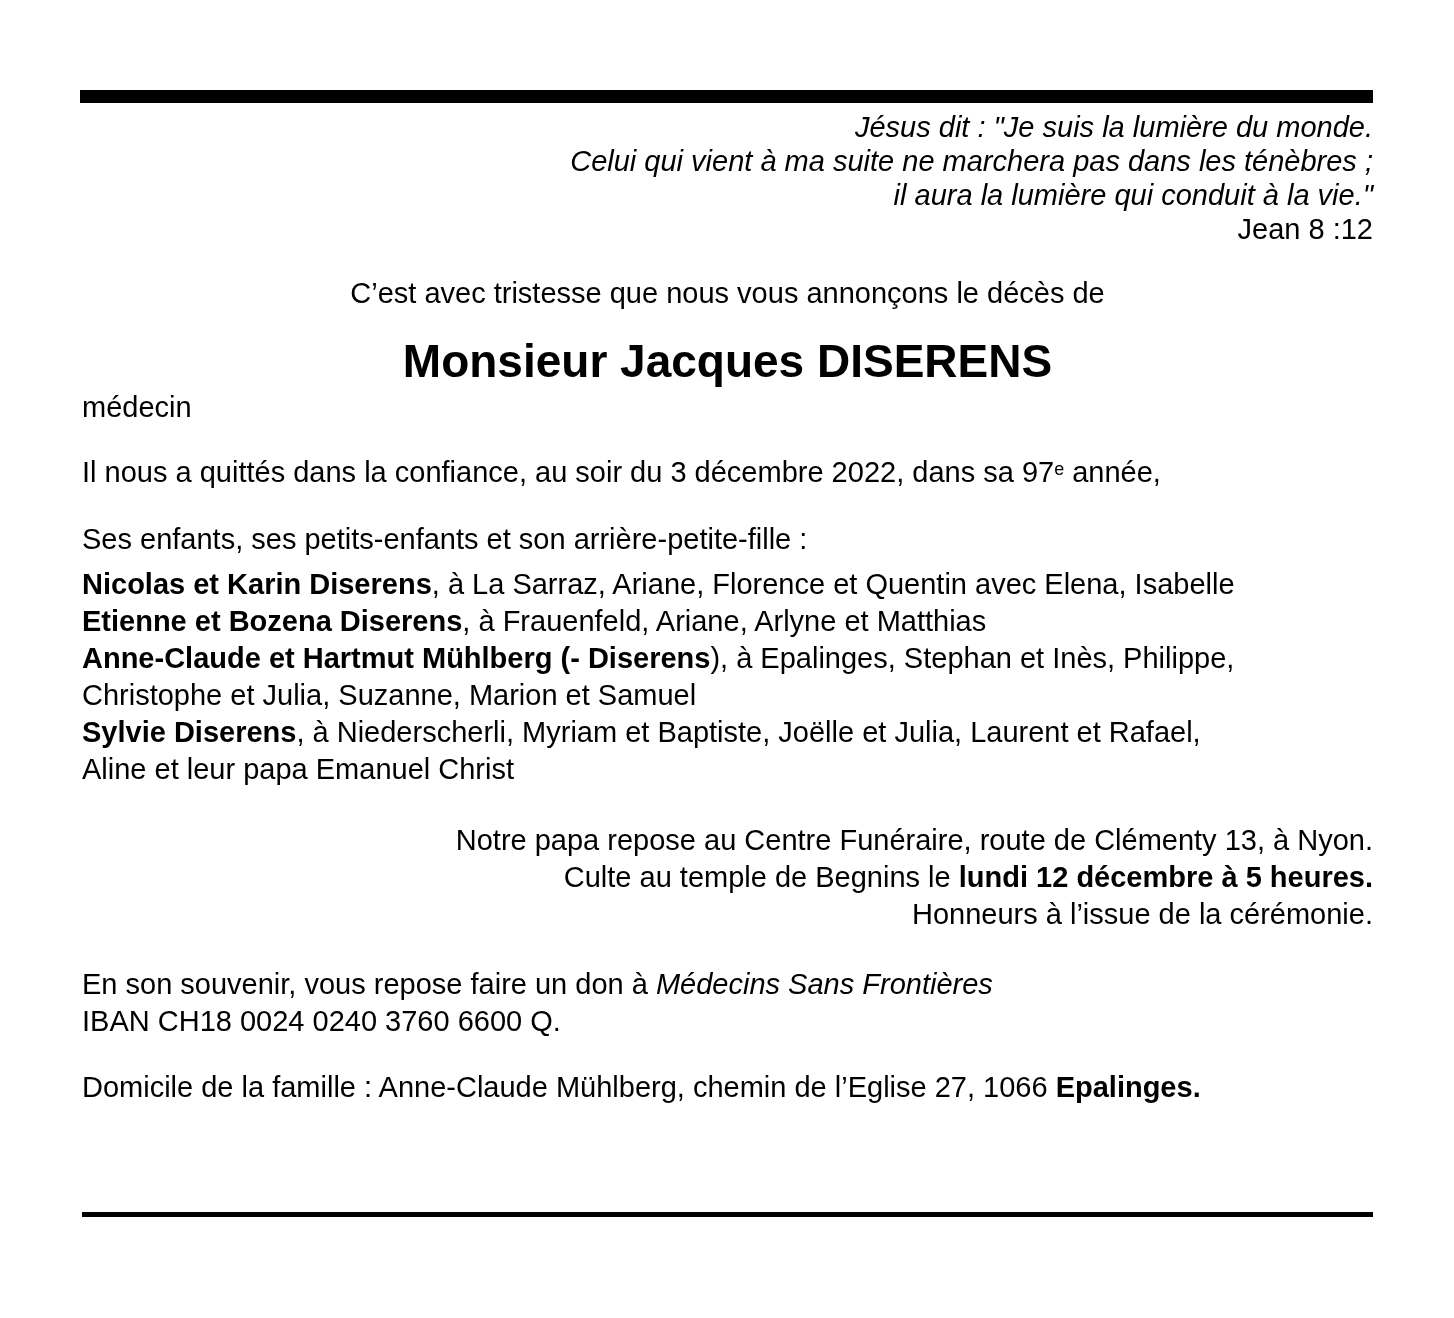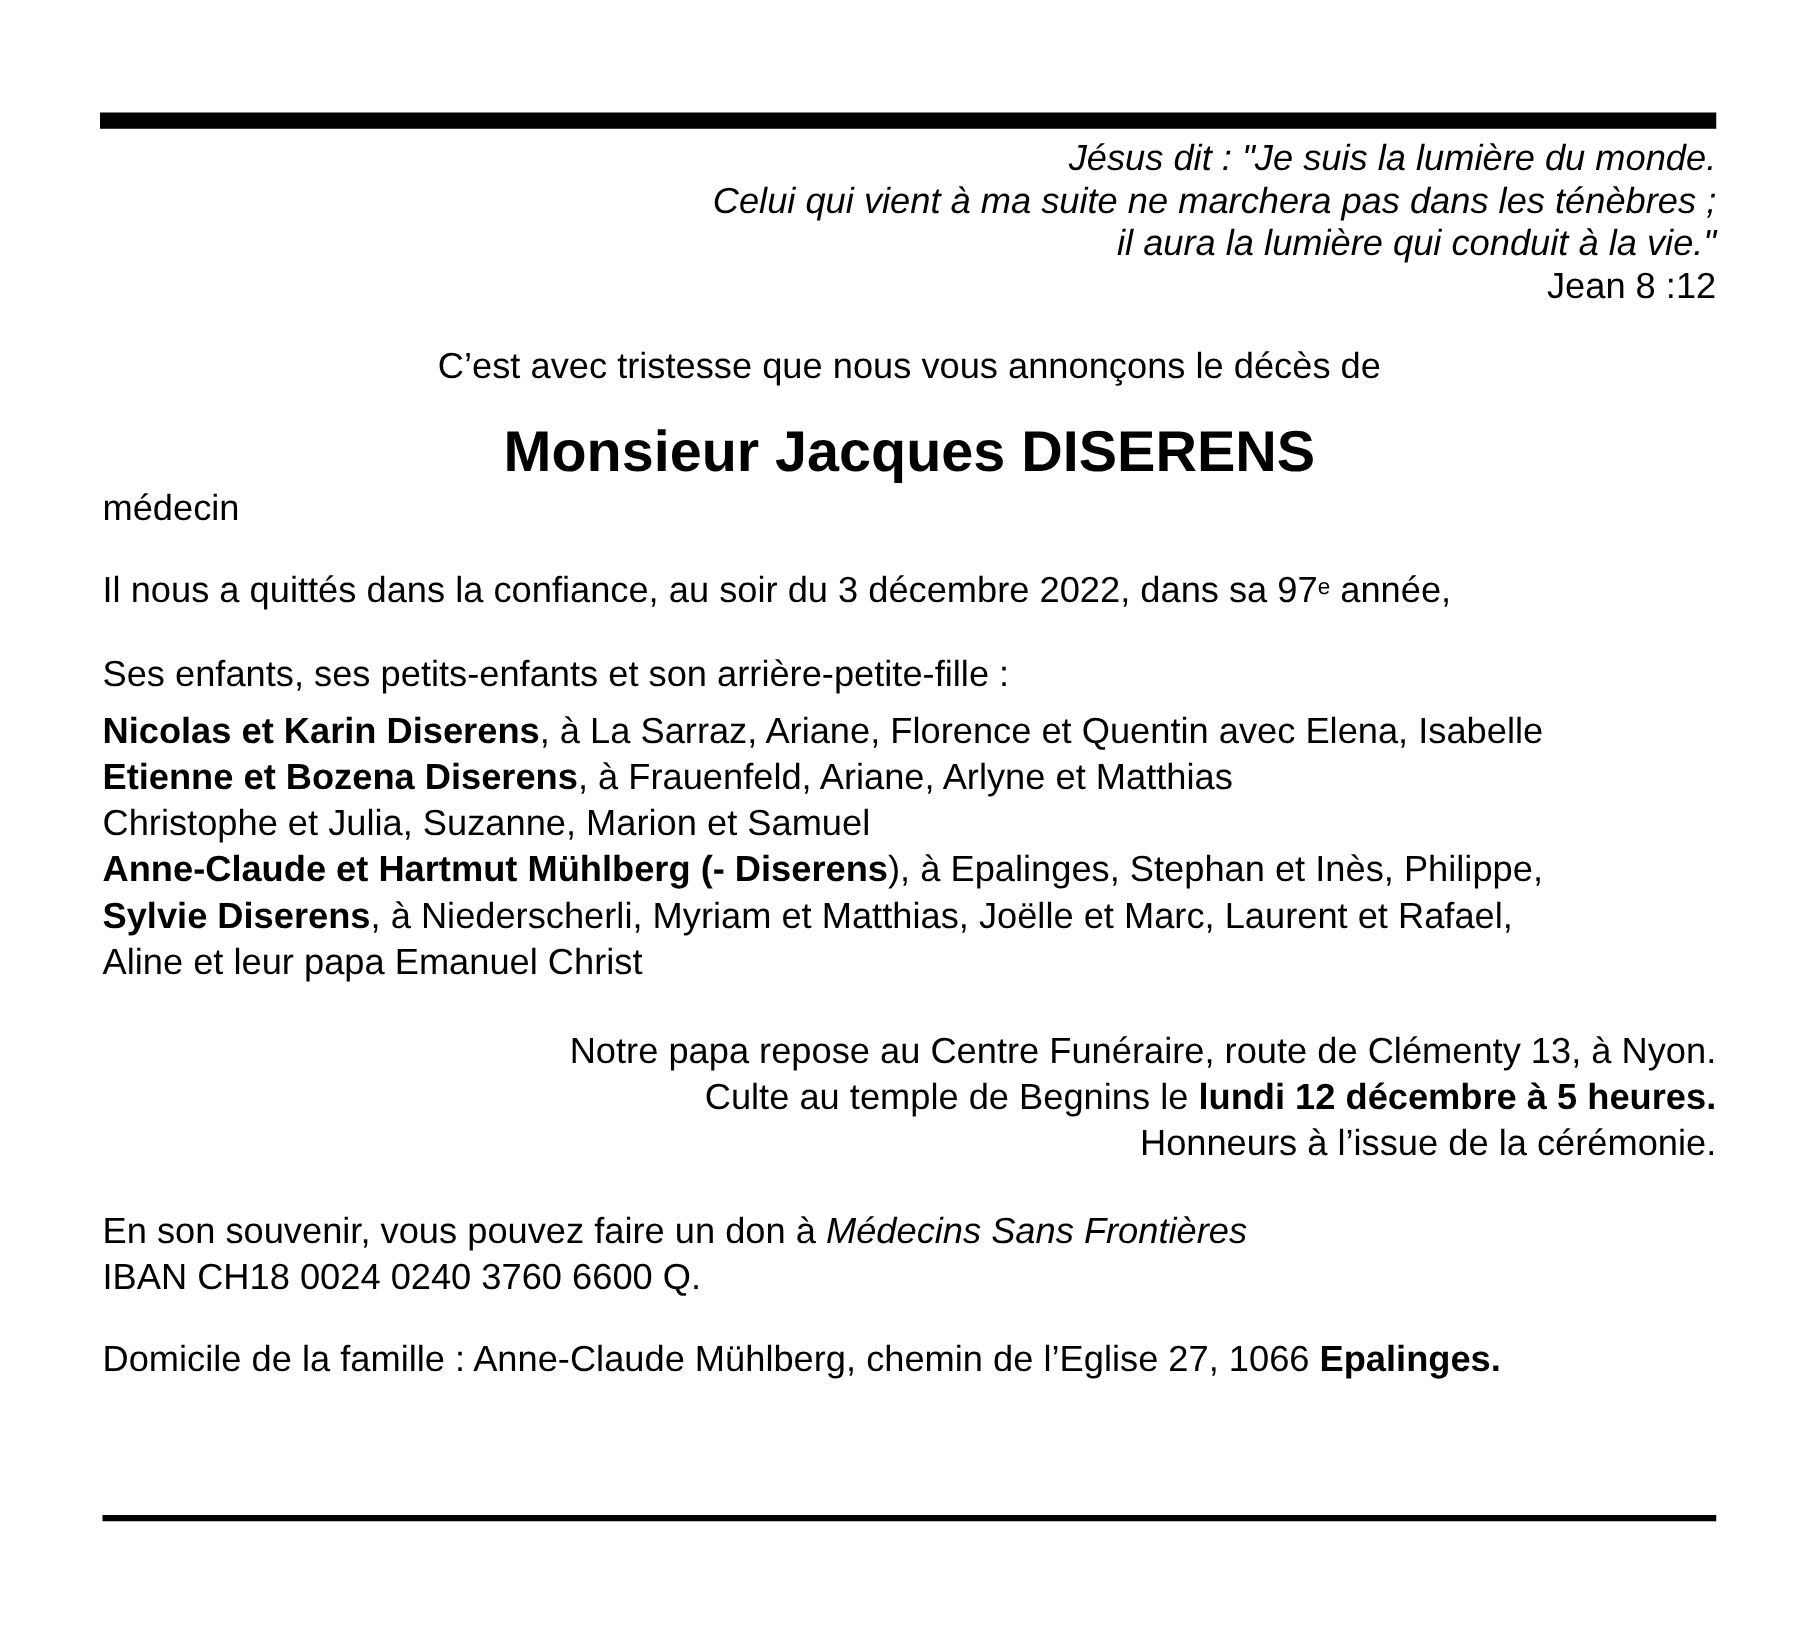--- a/index.html
+++ b/index.html
@@ -90,35 +90,35 @@
 
     <div class="death-para">
       <div><span>Il nous a quittés dans la confiance, au soir du 3 décembre 2022, dans sa 97</span><span class="sup">e</span><span> année,</span></div>
     </div>
 
     <div class="family-intro">Ses enfants, ses petits-enfants et son arrière-petite-fille :</div>
 
     <div class="family-lines">
       <div class="family-line"><span class="b">Nicolas et Karin Diserens</span><span>, à La Sarraz, Ariane, Florence et Quentin avec Elena, Isabelle</span></div>
       <div class="family-line"><span class="b">Etienne et Bozena Diserens</span><span>, à Frauenfeld, Ariane, Arlyne et Matthias</span></div>
+      <div class="family-line"><span class="b">Anne-Claude et Hartmut Mühlberg (- Diserens</span><span>), à Epalinges, Stephan et Inès, Philippe,</span></div>
       <div class="family-line"><span class="b"></span><span>Christophe et Julia, Suzanne, Marion et Samuel</span></div>
-      <div class="family-line"><span class="b">Anne-Claude et Hartmut Mühlberg (- Diserens</span><span>), à Epalinges, Stephan et Inès, Philippe,</span></div>
-      <div class="family-line"><span class="b">Sylvie Diserens</span><span>, à Niederscherli, Myriam et Matthias, Joëlle et Marc, Laurent et Rafael,</span></div>
+      <div class="family-line"><span class="b">Sylvie Diserens</span><span>, à Niederscherli, Myriam et Baptiste, Joëlle et Julia, Laurent et Rafael,</span></div>
       <div class="family-line"><span class="b"></span><span>Aline et leur papa Emanuel Christ</span></div>
     </div>
 
 
     <div class="ceremony">
       <div class="ceremony-line">Notre papa repose au Centre Funéraire, route de Clémenty 13, à Nyon.</div>
       <div class="ceremony-line"><span>Culte au temple de Begnins le </span><span class="b">lundi 12 décembre à 5 heures.</span></div>
       <div class="ceremony-line">Honneurs à l’issue de la cérémonie.</div>
     </div>
 
     <div class="donation">
-      <div class="donation-line"><span>En son souvenir, vous pouvez faire un don à </span><span class="i">Médecins Sans Frontières</span></div>
+      <div class="donation-line"><span>En son souvenir, vous repose faire un don à </span><span class="i">Médecins Sans Frontières</span></div>
       <div class="donation-line">IBAN CH18 0024 0240 3760 6600 Q.</div>
     </div>
 
     <div class="residence"><span>Domicile de la famille : Anne-Claude Mühlberg, chemin de l’Eglise 27, 1066 </span><span class="b">Epalinges.</span></div>
 
   </div>
 
   <div class="rule-bottom"></div>
 
 </div>

